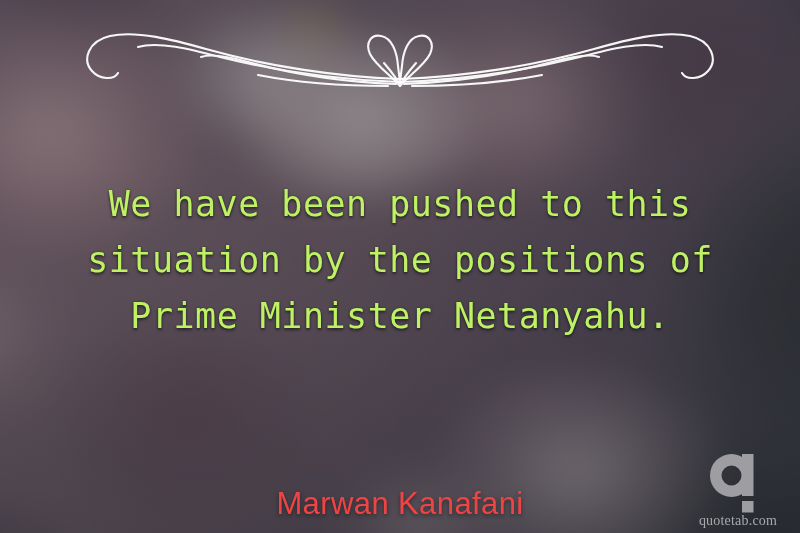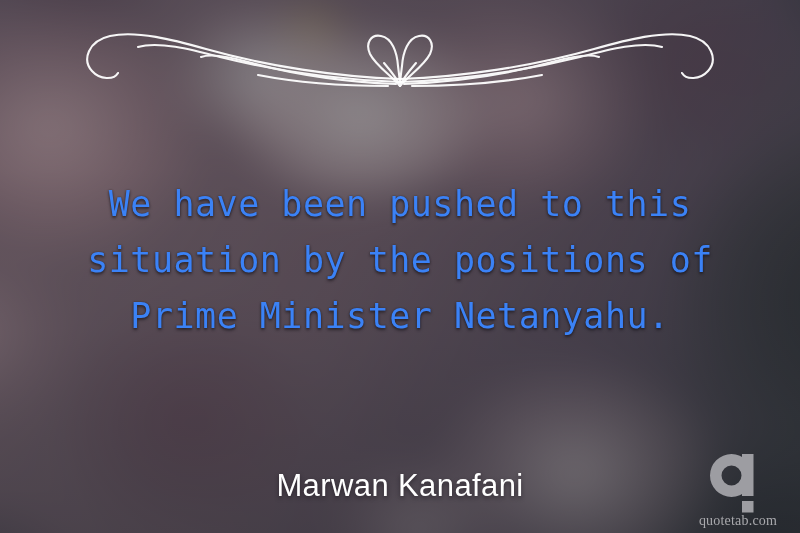--- a/index.html
+++ b/index.html
@@ -76,39 +76,39 @@
   
   #quote {
     position: absolute;
     left: 0;
     top: 176px;
     width: 800px;
     text-align: center;
     font-family: "DejaVu Sans Mono", "Liberation Mono", monospace;
     font-size: 35px;
     line-height: 56px;
-    color: #3b82f6;
+    color: #bef264;
     letter-spacing: 0.5px;
     text-shadow: 0 2px 3px rgba(20,16,22,0.62), 0 0 2px rgba(20,16,22,0.45);
     padding: 0 34px;
     box-sizing: border-box;
     white-space: pre-wrap;
   }
 
   
   #author {
     position: absolute;
     left: 0;
-    top: 468px;
+    top: 486px;
     width: 800px;
     text-align: center;
     font-family: "Liberation Sans", sans-serif;
     font-size: 31px;
     font-weight: 400;
-    color: #ffffff;
+    color: #ef4444;
     letter-spacing: 0.4px;
     text-shadow: 0 2px 4px rgba(20,16,22,0.55);
   }
 
   
   #logo {
     position: absolute;
     right: 14px;
     bottom: 0;
     width: 96px;

